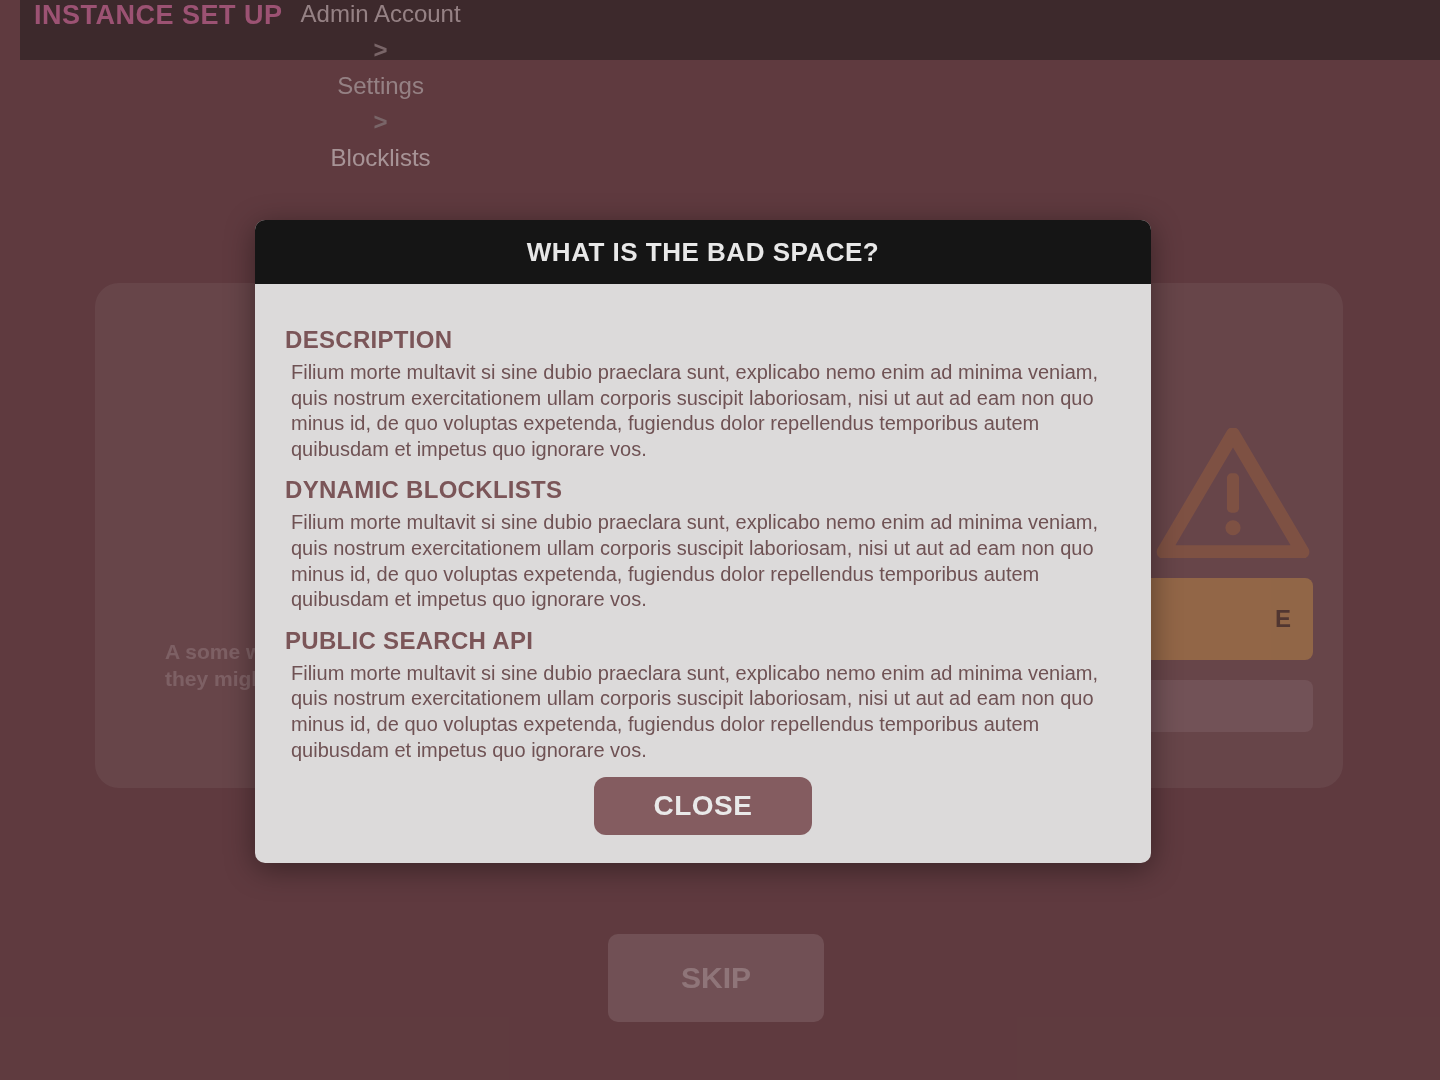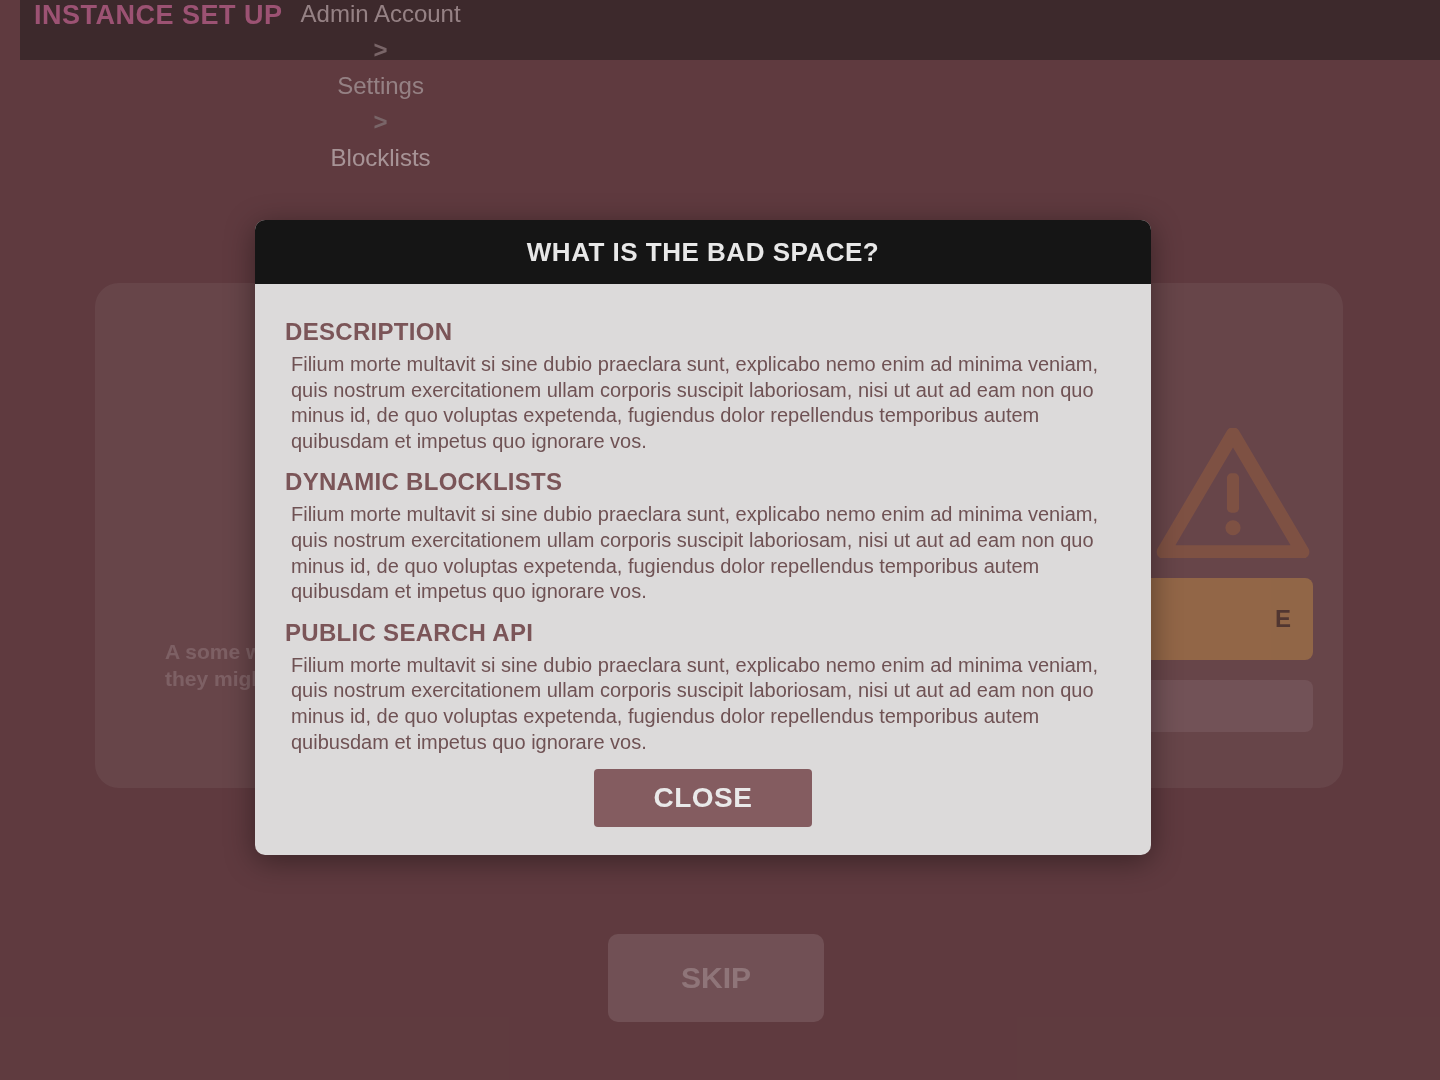--- a/index.html
+++ b/index.html
@@ -25,23 +25,23 @@
   .skip { position:absolute; left:608px; top:886px; width:216px; height:88px; background:rgba(255,255,255,0.25); border-radius:10px; display:flex; align-items:center; justify-content:center; font-size:30px; font-weight:800; color:rgba(255,255,255,0.55);margin-top:48px; }
 
   
   .overlay { position:absolute; inset:0; background:rgba(95,59,63,0.55); }
 
   
   .modal { position:absolute; left:255px; top:220px; width:896px; background:#dcdada; border-radius:10px; overflow:hidden; box-shadow:0 6px 30px rgba(0,0,0,0.4); }
   .modal-header { background:#151515; color:#e8e8e8; height:64px; display:flex; align-items:center; justify-content:center; font-size:26px; font-weight:800; letter-spacing:0.5px; }
   .modal-body { padding:26px 30px 28px 30px; }
   .sect-title { font-size:24px; font-weight:800; color:#7b5558; margin-top:8px; margin-bottom:6px; letter-spacing:0.3px; }
-  .sect-title:first-child { margin-top:8px; }
+  .sect-title:first-child { margin-top:16px; }
   .sect-text { font-size:20px; line-height:1.28; color:#6f5254; margin-bottom:14px; padding-left:6px; }
-  .close-btn { display:block; margin:14px auto 0 auto; width:218px; height:58px; background:#845c60; color:#e9e9e9; border:none; border-radius:4px; font-size:28px; font-weight:800; letter-spacing:0.5px; cursor:pointer; }
+  .close-btn { display:block; margin:14px auto 0 auto; width:218px; height:58px; background:#845c60; color:#e9e9e9; border:none; border-radius:12px; font-size:28px; font-weight:800; letter-spacing:0.5px; cursor:pointer; }
 </style>
 </head>
 <body>
 
 <div class="topbar">
   <div class="brand">INSTANCE SET UP</div>
   <div class="breadcrumb">
     <span>Admin Account</span>
     <span class="sep">&gt;</span>
     <span>Settings</span>

